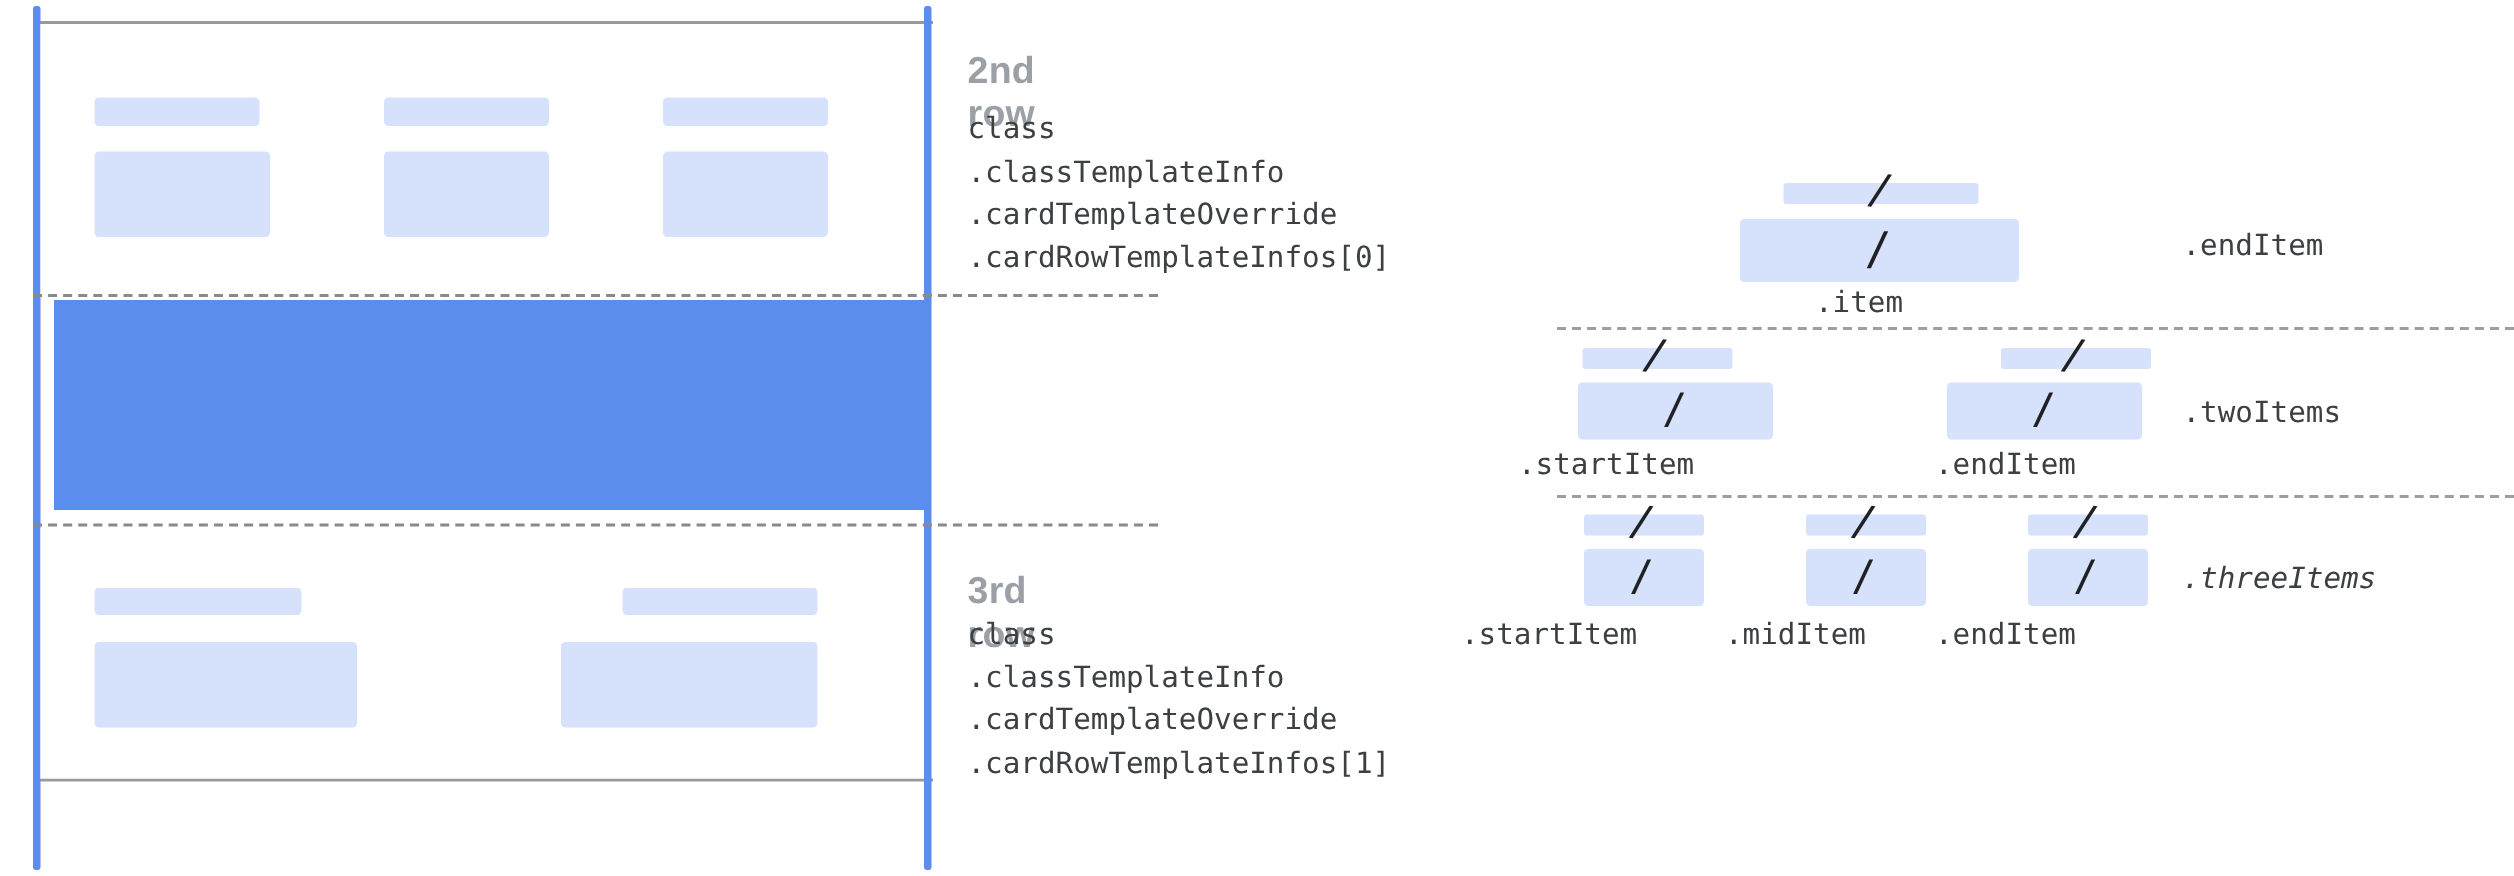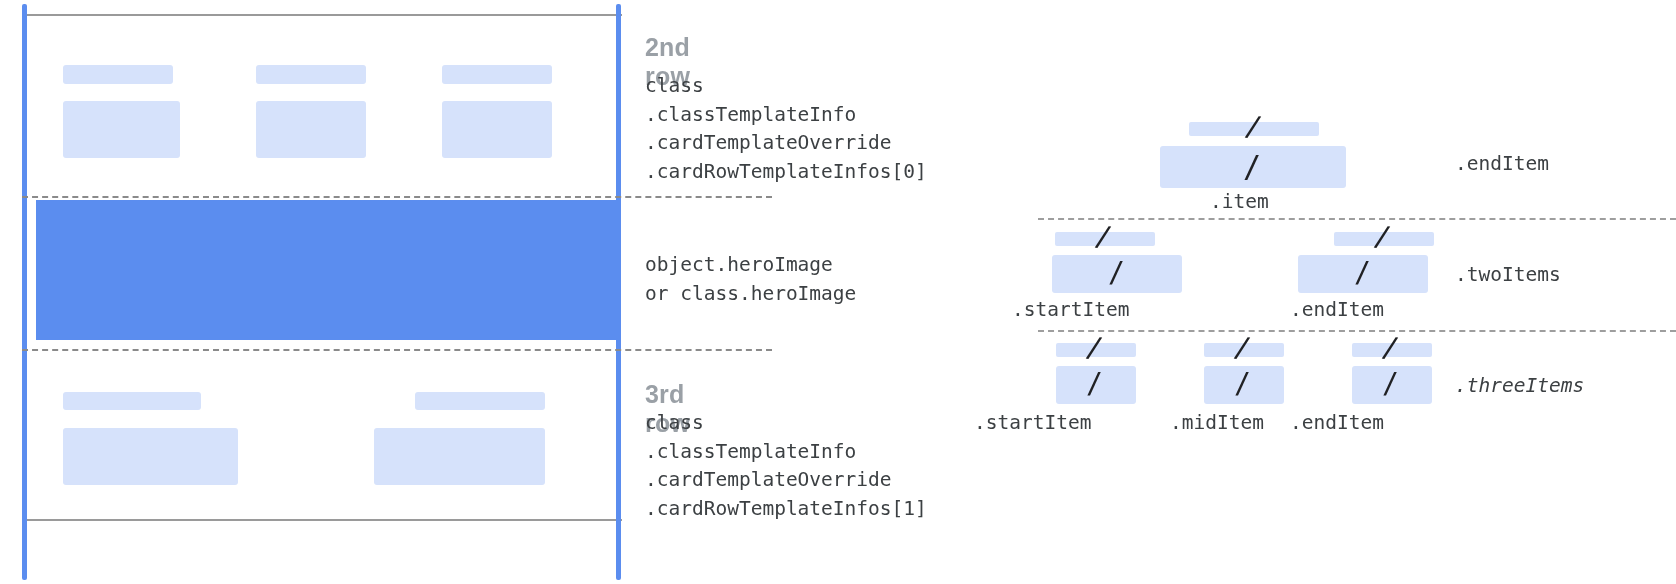--- a/index.html
+++ b/index.html
@@ -82,22 +82,20 @@
       <div class="chip" style="left:388px;top:40px;width:130px;height:18px;"></div>
       <div class="chip" style="left:347px;top:76px;width:171px;height:57px;"></div>
     </div>
 
     <div class="label-head" style="left:645px;top:33px;">2nd row</div>
     <div class="mono" style="left:645px;top:72px;">class
 .classTemplateInfo
 .cardTemplateOverride
 .cardRowTemplateInfos[0]</div>
 
-    <div class="mono" style="left:645px;top:251px;">object.heroImage
-or class.heroImage</div>
 
     <div class="label-head" style="left:645px;top:380px;">3rd row</div>
     <div class="mono" style="left:645px;top:409px;">class
 .classTemplateInfo
 .cardTemplateOverride
 .cardRowTemplateInfos[1]</div>
   </div>
 
   <div class="right-area">
 
@@ -131,21 +129,21 @@
     <div class="mini-chip" style="left:96px;top:343px;width:80px;height:14px;"></div>
     <div class="slash" style="left:126px;top:334px;font-size:28px;transform:rotate(8deg);">/</div>
     <div class="mini-box" style="left:96px;top:366px;width:80px;height:38px;"></div>
     <div class="slash" style="left:126px;top:370px;font-size:28px;">/</div>
     <div class="r-label" style="left:14px;top:411px;">.startItem</div>
 
     <div class="mini-chip" style="left:244px;top:343px;width:80px;height:14px;"></div>
     <div class="slash" style="left:274px;top:334px;font-size:28px;transform:rotate(8deg);">/</div>
     <div class="mini-box" style="left:244px;top:366px;width:80px;height:38px;"></div>
     <div class="slash" style="left:274px;top:370px;font-size:28px;">/</div>
-    <div class="r-label" style="left:190px;top:411px;margin-left:20px;">.midItem</div>
+    <div class="r-label" style="left:190px;top:411px;">.midItem</div>
 
     <div class="mini-chip" style="left:392px;top:343px;width:80px;height:14px;"></div>
     <div class="slash" style="left:422px;top:334px;font-size:28px;transform:rotate(8deg);">/</div>
     <div class="mini-box" style="left:392px;top:366px;width:80px;height:38px;"></div>
     <div class="slash" style="left:422px;top:370px;font-size:28px;">/</div>
     <div class="r-label" style="left:330px;top:411px;">.endItem</div>
 
     <div class="r-label" style="left:495px;top:374px;font-style:italic;">.threeItems</div>
   </div>
 

